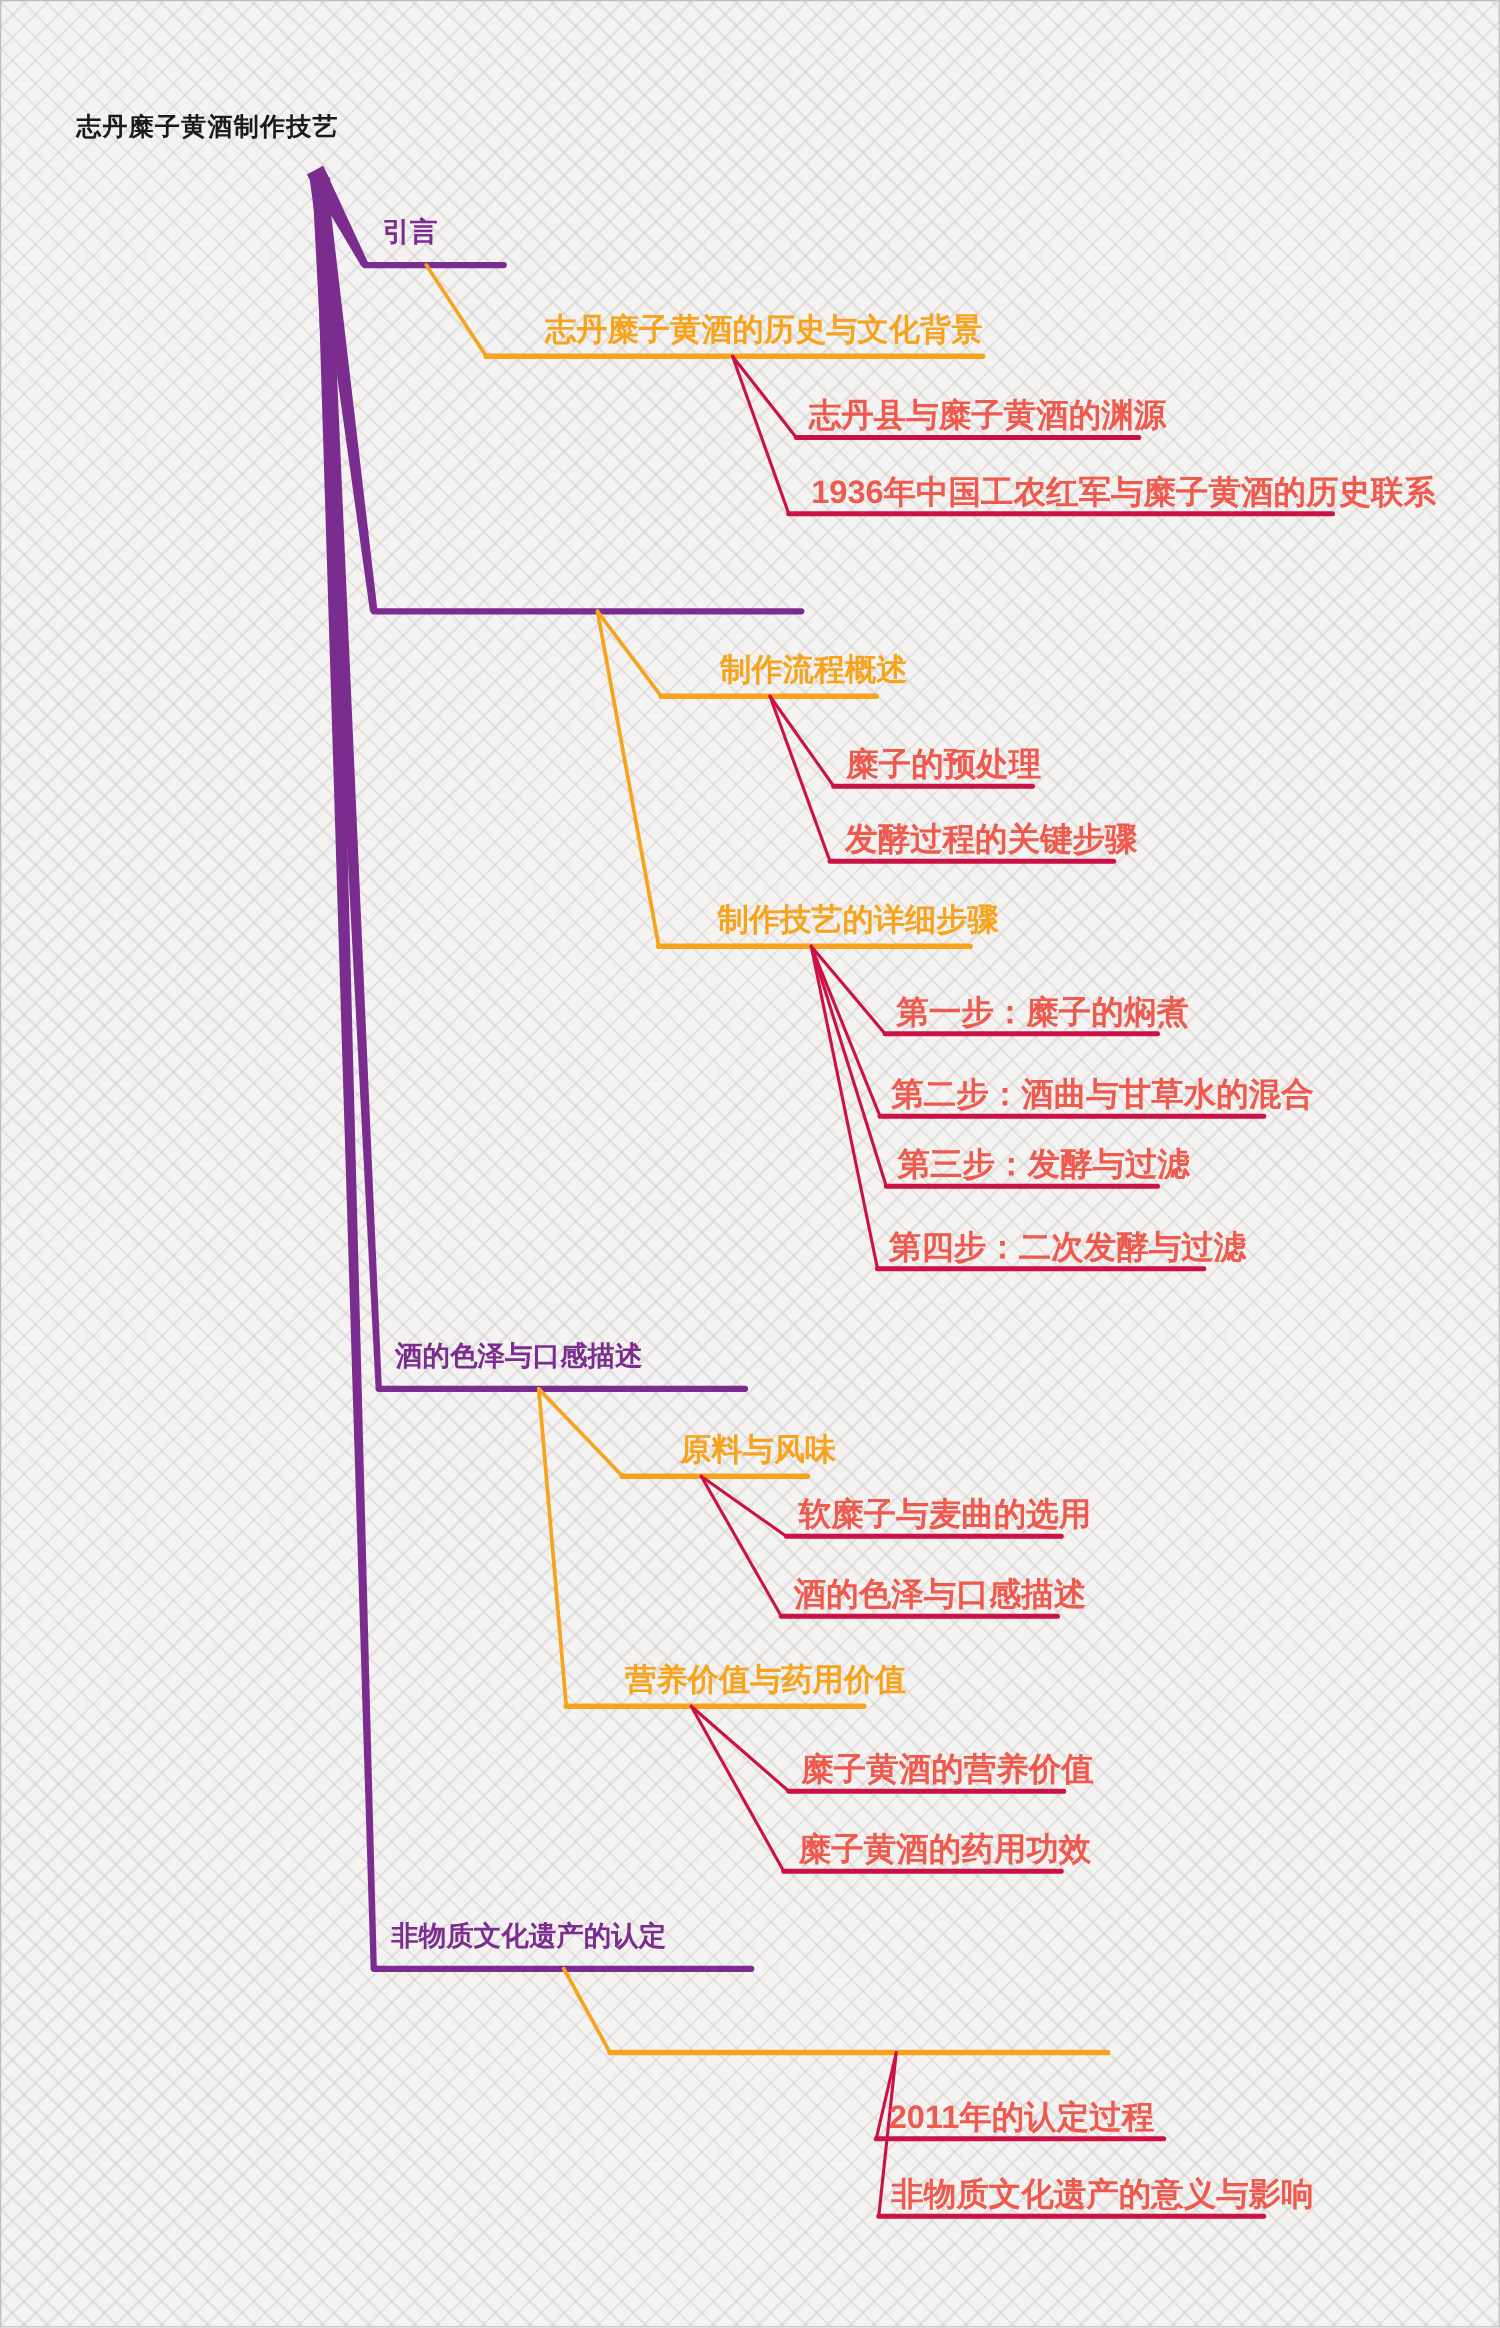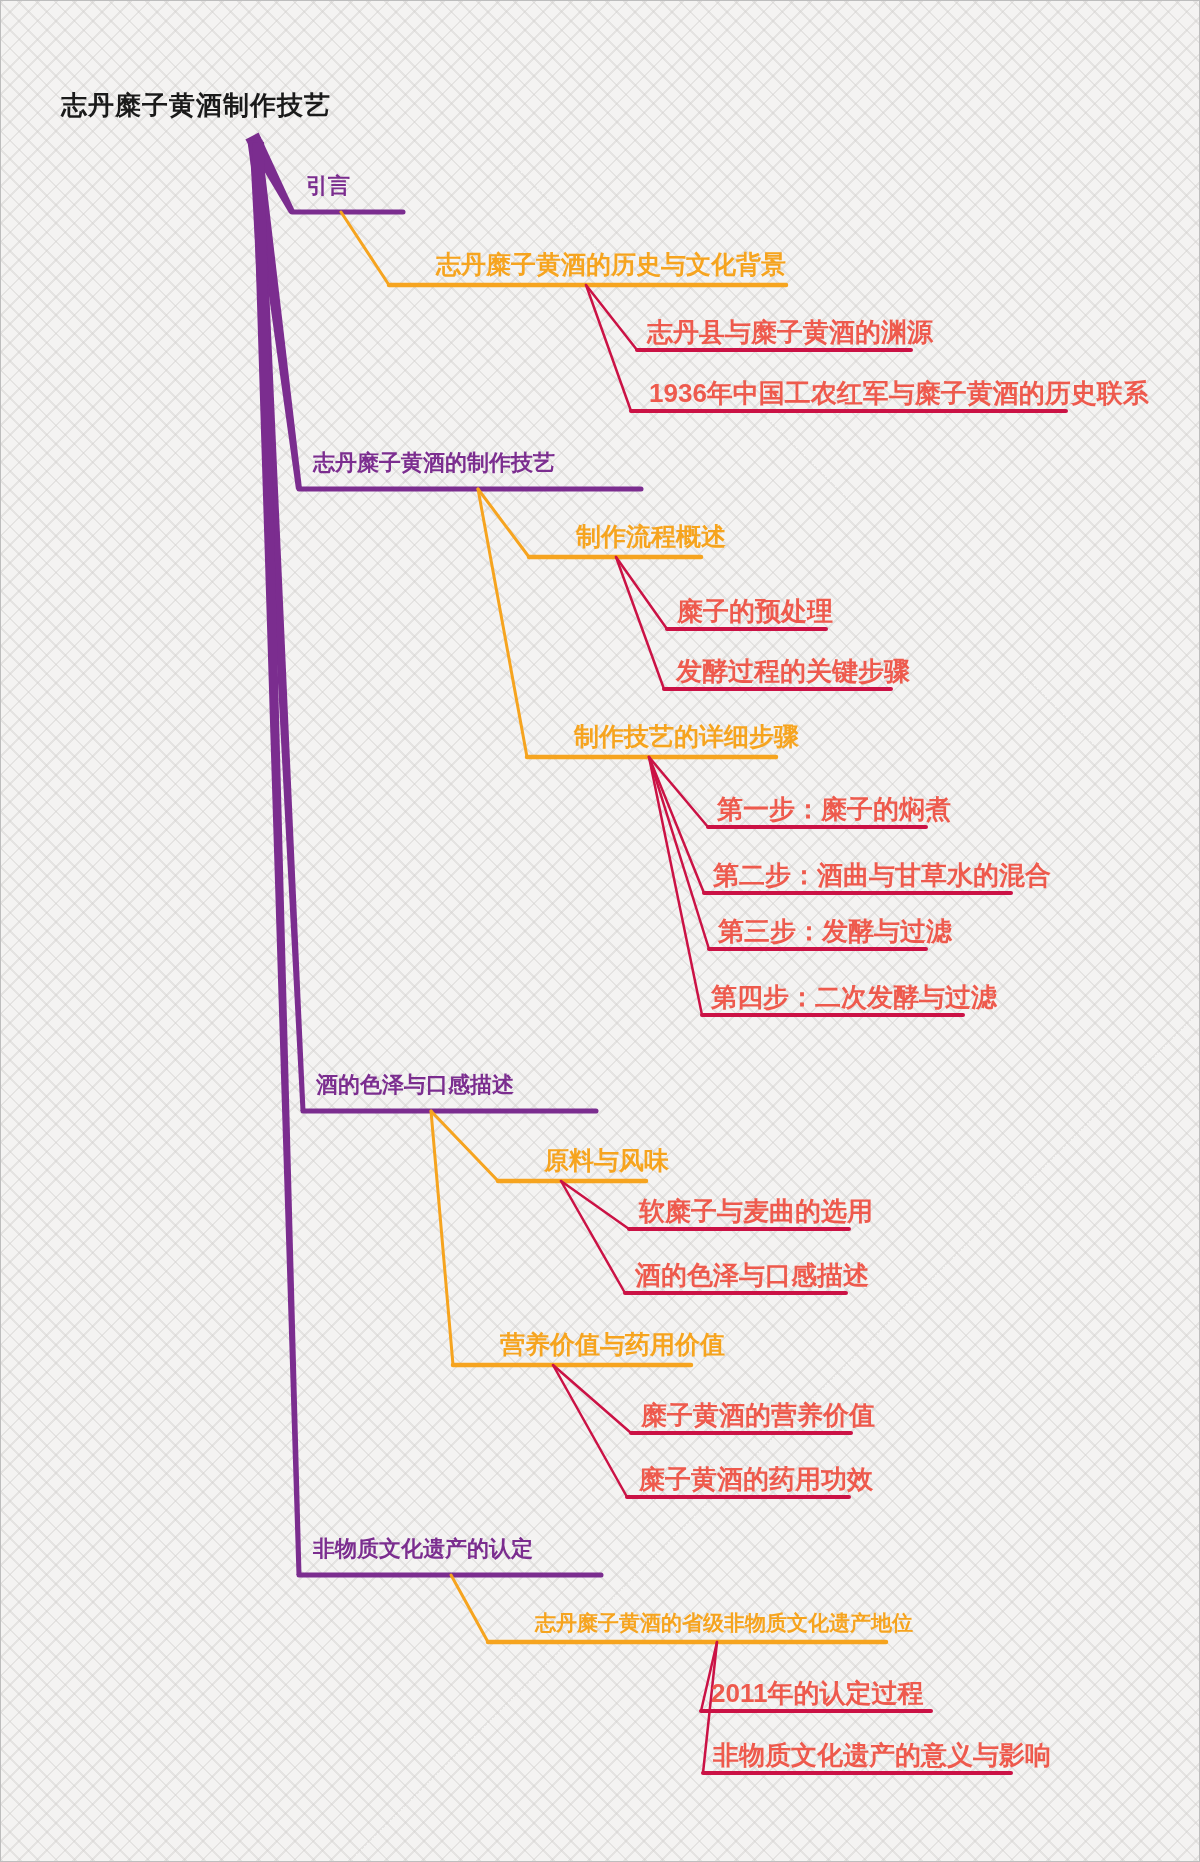--- a/index.html
+++ b/index.html
@@ -17,21 +17,21 @@
     font-family:"Liberation Sans", sans-serif;
   }
   #lines{position:absolute;left:0;top:0;width:1200px;height:1862px;}
   .node{
     position:absolute;
     white-space:nowrap;
     font-weight:bold;
     line-height:1.15;
     font-family:"Liberation Sans", sans-serif;
   }
-  .root{font-size:26px;color:#1a1a1a;letter-spacing:1px;}
+  .root{font-size:20px;color:#1a1a1a;letter-spacing:1px;}
   .l1{font-size:22px;color:#7B2D8F;}
   .l2{font-size:25px;color:#F6A41F;margin-left:37px;}
   .l2.small{font-size:21px;}
   .l3{font-size:26px;color:#EE5A4D;}
 </style>
 </head>
 <body>
 
 <div id="canvas">
 
@@ -100,30 +100,28 @@
       <line x1="630" y1="1432" x2="850" y2="1432"></line>
       <line x1="626" y1="1496" x2="848" y2="1496"></line>
       <line x1="700" y1="1710" x2="930" y2="1710"></line>
       <line x1="702" y1="1772" x2="1010" y2="1772"></line>
     </g>
   </svg>
 
   <div class="node root" style="left:60px;top:90px">志丹糜子黄酒制作技艺</div>
 
   <div class="node l1" style="left:305px;top:172px">引言</div>
-  <div class="node l1" style="left:312px;top:449px">志丹糜子黄酒的制作技艺</div>
   <div class="node l1" style="left:315px;top:1071px">酒的色泽与口感描述</div>
   <div class="node l1" style="left:312px;top:1535px">非物质文化遗产的认定</div>
 
   <div class="node l2" style="left:398px;top:249px">志丹糜子黄酒的历史与文化背景</div>
   <div class="node l2" style="left:538px;top:521px">制作流程概述</div>
   <div class="node l2" style="left:536px;top:721px">制作技艺的详细步骤</div>
   <div class="node l2" style="left:506px;top:1145px">原料与风味</div>
   <div class="node l2" style="left:462px;top:1329px">营养价值与药用价值</div>
-  <div class="node l2 small" style="left:497px;top:1610px">志丹糜子黄酒的省级非物质文化遗产地位</div>
 
   <div class="node l3" style="left:646px;top:317px">志丹县与糜子黄酒的渊源</div>
   <div class="node l3" style="left:648px;top:378px">1936年中国工农红军与糜子黄酒的历史联系</div>
   <div class="node l3" style="left:676px;top:596px">糜子的预处理</div>
   <div class="node l3" style="left:675px;top:656px">发酵过程的关键步骤</div>
   <div class="node l3" style="left:716px;top:794px">第一步：糜子的焖煮</div>
   <div class="node l3" style="left:712px;top:860px">第二步：酒曲与甘草水的混合</div>
   <div class="node l3" style="left:717px;top:916px">第三步：发酵与过滤</div>
   <div class="node l3" style="left:710px;top:982px">第四步：二次发酵与过滤</div>
   <div class="node l3" style="left:638px;top:1196px">软糜子与麦曲的选用</div>

